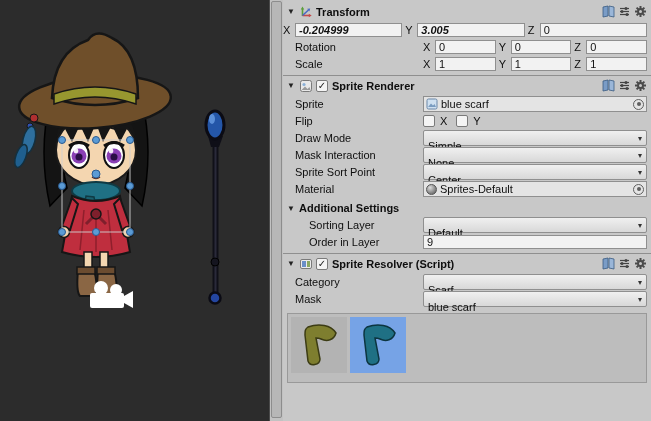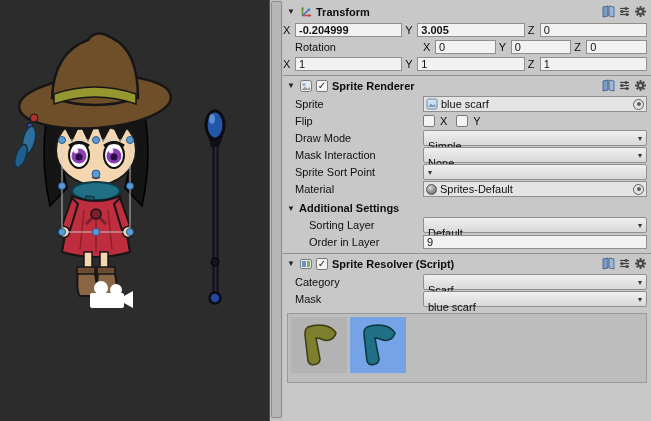--- a/index.html
+++ b/index.html
@@ -26,21 +26,21 @@
   .hicons svg{display:block;cursor:pointer;}
   .row{display:flex;align-items:center;height:16px;margin:1px 4px 1px 0;}
   .plabel{flex:0 0 140px;padding-left:12px;box-sizing:border-box;white-space:nowrap;overflow:hidden;}
   .plabel.indent{padding-left:26px;}
   .bold{font-weight:normal;}
   .pvalue{flex:1;display:flex;align-items:center;min-width:0;gap:3px;}
   .vec3{flex:1;display:flex;align-items:center;gap:3px;min-width:0;}
   .axis{flex:0 0 9px;}
   input.tf{height:14px;border:1px solid #8f8f8f;background:#f2f2f2;color:#111;
            font:11px "Liberation Sans",sans-serif;padding:0 3px;box-sizing:border-box;min-width:0;}
-  input.tf.bold{font-weight:bold;}
+  input.tf.bold{font-weight:bold;font-style:italic;}
   .num{flex:1;}
   .full{flex:1;}
   .dd{flex:1;height:16px;border:1px solid #8f8f8f;border-radius:2px;
       background:linear-gradient(#f0f0f0,#d8d8d8);display:flex;align-items:center;
       padding:0 4px;box-sizing:border-box;min-width:0;cursor:pointer;}
   .dd .val{flex:1;white-space:nowrap;overflow:hidden;margin-top:16px;}
   .ddarrow{font-size:8px;color:#333;flex:0 0 auto;}
   .objf{flex:1;height:16px;border:1px solid #8f8f8f;background:#e4e4e4;display:flex;
         align-items:center;padding:0 2px;gap:3px;box-sizing:border-box;min-width:0;cursor:pointer;}
   .objtext{white-space:nowrap;overflow:hidden;}
@@ -228,20 +228,21 @@
         <span class="axis">X</span>
         <input class="tf num" value="0" style="">
         <span class="axis">Y</span>
         <input class="tf num" value="0" style="">
         <span class="axis">Z</span>
         <input class="tf num" value="0" style="">
       </div>
     </div>
 
     <div class="row">
+      <div class="plabel">Scale</div>
       <div class="vec3">
         <span class="axis">X</span>
         <input class="tf num" value="1" style="">
         <span class="axis">Y</span>
         <input class="tf num" value="1" style="">
         <span class="axis">Z</span>
         <input class="tf num" value="1" style="">
       </div>
     </div>
 
@@ -324,20 +325,21 @@
           <span class="val">None</span>
           <span class="ddarrow">▾</span>
         </div>
       </div>
     </div>
 
     <div class="row">
       <div class="plabel">Sprite Sort Point</div>
       <div class="pvalue">
         <div class="dd">
+          <span class="val">Center</span>
           <span class="ddarrow">▾</span>
         </div>
       </div>
     </div>
 
     <div class="row">
       <div class="plabel">Material</div>
       <div class="pvalue">
         <div class="objf">
           <span class="matball"></span>

